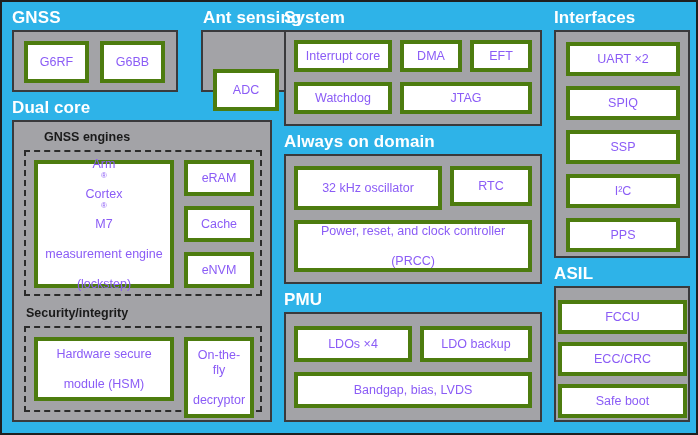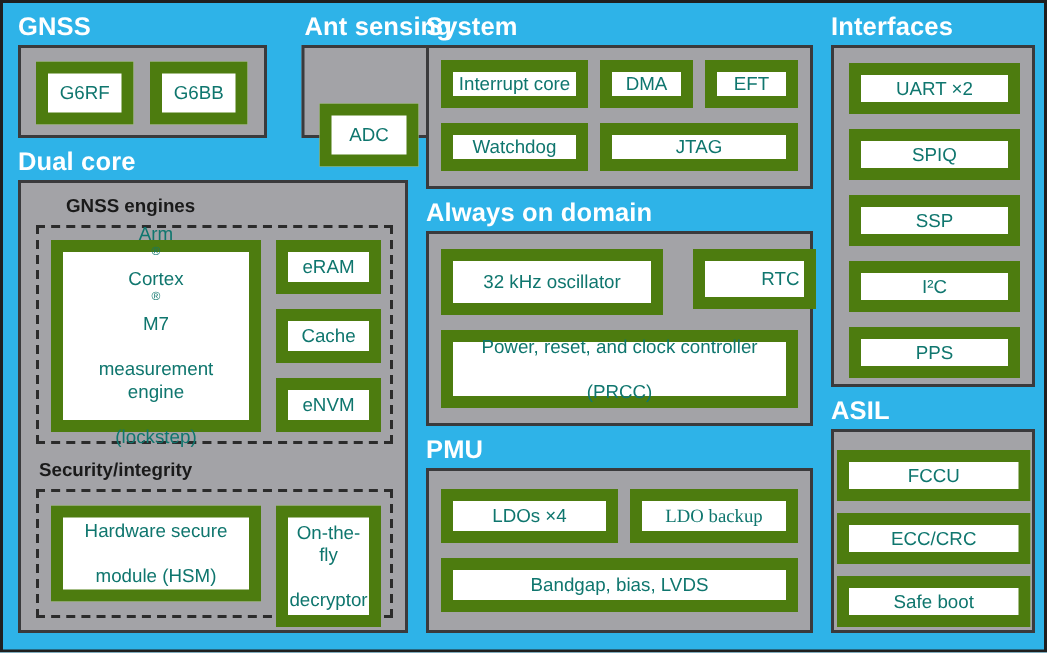--- a/index.html
+++ b/index.html
@@ -47,28 +47,28 @@
     white-space: nowrap;
   }
   .dashed {
     box-sizing: border-box;
     border: 2px dashed #2b2b2b;
     position: relative;
   }
   .wbox {
     box-sizing: border-box;
     background: #ffffff;
-    border: 8px solid #4d7c0f;
+    border: 4px solid #4d7c0f;
     display: flex;
     align-items: center;
     justify-content: center;
     text-align: center;
     font-size: 12.5px;
     line-height: 15px;
-    color: #0f766e;
+    color: #8b5cf6;
     position: absolute;
   }
   .wbox span {
     display: block;
     padding: 0 3px;
   }
   sup {
     font-size: 8px;
     vertical-align: super;
     line-height: 0;
@@ -111,28 +111,28 @@
   #box-irq    { left: 8px;   top: 8px;  width: 98px; height: 32px; }
   #box-dma    { left: 114px; top: 8px;  width: 62px; height: 32px; }
   #box-eft    { left: 184px; top: 8px;  width: 62px; height: 32px; }
   #box-wdog   { left: 8px;   top: 50px; width: 98px; height: 32px; }
   #box-jtag   { left: 114px; top: 50px; width: 132px;height: 32px; }
 
   
   #sec-aod         { left: 280px; top: 132px; width: 262px; height: 152px; }
   #sec-aod .gray-box { position: absolute; left: 2px; top: 20px; width: 258px; height: 130px; }
   #box-osc    { left: 8px;   top: 10px; width: 148px; height: 44px; }
-  #box-rtc    { left: 176px; top: 10px; width: 82px;  height: 40px; justify-content: flex-end; }
+  #box-rtc    { left: 164px; top: 10px; width: 82px;  height: 40px; }
   #box-prcc   { left: 8px;   top: 64px; width: 238px; height: 52px; }
 
   
   #sec-pmu         { left: 280px; top: 290px; width: 262px; height: 132px; }
   #sec-pmu .gray-box { position: absolute; left: 2px; top: 20px; width: 258px; height: 110px; }
   #box-ldos   { left: 8px;   top: 12px; width: 118px; height: 36px; }
-  #box-ldobk  { left: 134px; top: 12px; width: 112px; height: 36px; font-family: Liberation Serif, serif; }
+  #box-ldobk  { left: 134px; top: 12px; width: 112px; height: 36px; }
   #box-bandgap{ left: 8px;   top: 58px; width: 238px; height: 36px; }
 
   
   
   #sec-if          { left: 550px; top: 8px; width: 140px; height: 250px; }
   #sec-if .gray-box { position: absolute; left: 2px; top: 20px; width: 136px; height: 228px; }
   .if-box { left: 10px; width: 114px; height: 34px; }
   #box-uart { top: 10px; }
   #box-spiq { top: 54px; }
   #box-ssp  { top: 98px; }

